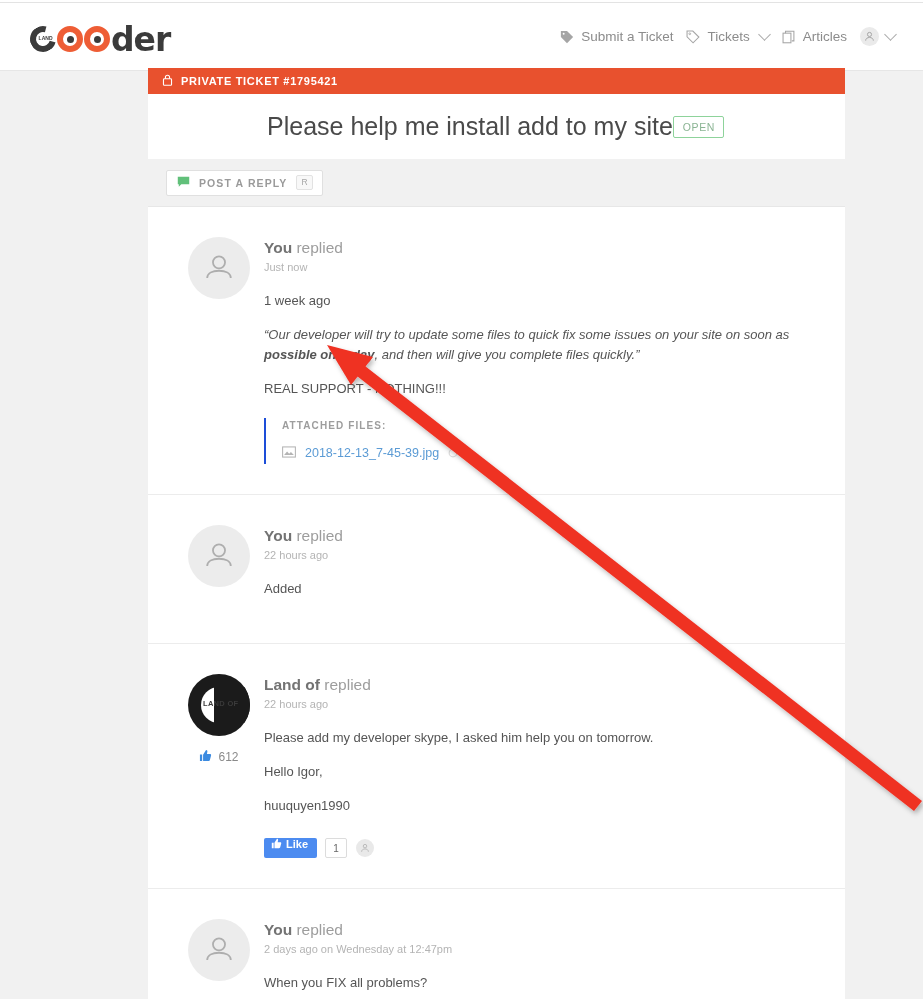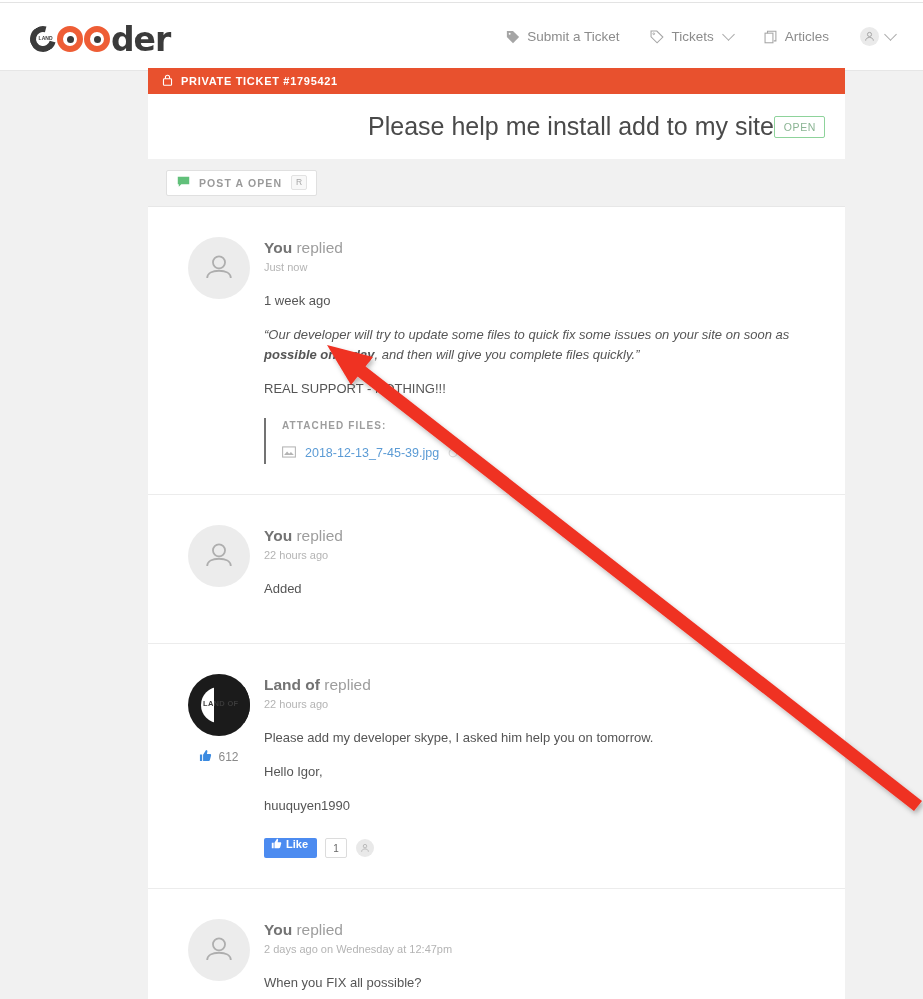--- a/index.html
+++ b/index.html
@@ -39,21 +39,21 @@
   }
   .logo-eye {
     width: 26px; height: 26px; border-radius: 50%;
     border: 6px solid #ee5d35; background: #fff;
     display: inline-flex; align-items: center; justify-content: center;
     margin-left: 1px;
   }
   .logo-pupil { width: 7px; height: 7px; border-radius: 50%; background: #3b3b3b; }
   .logo-der { margin-left: 1px; }
 
-  .nav { display: flex; align-items: center; gap: 31px; }
+  .nav { display: flex; align-items: center; gap: 13px; }
   .nav-item {
     display: flex; align-items: center; gap: 7px;
     color: #8c8c8c; font-size: 13.5px; cursor: pointer;
   }
   .nav-icon { display: inline-flex; align-items: center; }
   .chev { display:inline-block; width:9px; height:9px;
     border-right: 1.6px solid #a9a9a9; border-bottom: 1.6px solid #a9a9a9;
     transform: rotate(45deg); margin-left: 3px; margin-top:-4px; }
   .avatar-btn { display: flex; align-items: center; gap: 4px; }
   .avatar-circle {
@@ -67,21 +67,21 @@
     width: 697px;
   }
   .banner {
     background: #e8512e; color: #fff;
     height: 26px; display: flex; align-items: center;
     padding: 0 0 0 14px; gap: 8px;
     font-size: 11px; font-weight: bold; letter-spacing: 0.7px;
   }
   .ticket-head {
     background: #fff; height: 65px;
-    display: flex; align-items: center; justify-content: flex-end;
+    display: flex; align-items: center; justify-content: center;
     padding: 0 20px 0 18px;
   }
   .ticket-title { font-size: 25px; color: #4a4a4a; font-weight: normal; }
   .status-badge {
     border: 1px solid #8ed39b; color: #8ab493;
     font-size: 10.5px; letter-spacing: 0.6px;
     padding: 4px 8px 4px 9px; border-radius: 2px; background:#fff;
   }
   .toolbar {
     background: #f1f1f1; height: 48px;
@@ -132,21 +132,21 @@
 
   .reply-body { flex: 1; padding-top: 2px; }
   .reply-who { font-size: 15.5px; color: #9d9d9d; margin-bottom: 4px; }
   .reply-who b { color: #737373; font-weight: bold; }
   .reply-time { font-size: 11px; color: #b4b4b4; margin-bottom: 18px; }
   .reply-p { font-size: 13px; color: #555; line-height: 1.55; margin-bottom: 14px; }
   .reply-p.quote { font-style: italic; }
   .reply-p.quote b { font-weight: bold; font-style: italic; }
 
   .attach-wrap {
-    margin-top: 18px; border-left: 2px solid #737373; padding: 2px 0 2px 16px;
+    margin-top: 18px; border-left: 2px solid #1d4ed8; padding: 2px 0 2px 16px;
   }
   .attach-label {
     font-size: 10px; color: #9d9d9d; letter-spacing: 1.1px; font-weight: bold;
     margin-bottom: 13px;
   }
   .attach-row { display: flex; align-items: center; gap: 9px; }
   .attach-link { font-size: 12.5px; color: #5b9bd5; cursor: pointer; }
 
   .fb-row { display: flex; align-items: center; gap: 0; margin-top: 22px; }
   .fb-like {
@@ -249,21 +249,21 @@
       <span class="status-badge">OPEN</span>
     </div>
 
     <div class="toolbar">
       <div class="reply-btn">
         <span>
           <svg width="13" height="12" viewBox="0 0 14 13">
               <path d="M0.8 0.8h12.4v8.2H4.6L1.9 11.6V9H0.8V0.8z" fill="#61c07a"></path>
             </svg>
         </span>
-        <span class="reply-btn-label">POST A OPEN</span>
+        <span class="reply-btn-label">POST A REPLY</span>
         <span class="kbd">R</span>
       </div>
     </div>
 
     <div class="reply">
       <div class="reply-avatar-col">
         <div class="av">
           <svg width="34" height="34" viewBox="0 0 36 36">
               <circle cx="18" cy="12" r="6.4" fill="none" stroke="#aeaeae" stroke-width="1.9"></circle>
               <path d="M5.5 28.5c0-5.2 5.8-7.6 12.5-7.6s12.5 2.4 12.5 7.6" fill="none" stroke="#aeaeae" stroke-width="1.9"></path>
@@ -371,21 +371,21 @@
               <path d="M5.5 28.5c0-5.2 5.8-7.6 12.5-7.6s12.5 2.4 12.5 7.6" fill="none" stroke="#aeaeae" stroke-width="1.9"></path>
             </svg>
         </div>
       </div>
       <div class="reply-body">
         <div class="reply-who">
           <b>You</b>
           <span>replied</span>
         </div>
         <div class="reply-time">2 days ago on Wednesday at 12:47pm</div>
-        <p class="reply-p">When you FIX all possible?</p>
+        <p class="reply-p">When you FIX all problems?</p>
       </div>
     </div>
 
   </div>
 
   <svg class="arrow-layer" viewBox="0 0 923 999">
     <defs>
       <filter id="ashadow" x="-20%" y="-20%" width="150%" height="150%">
         <feDropShadow dx="2" dy="3" stdDeviation="2.5" flood-color="#000" flood-opacity="0.28"></feDropShadow>
       </filter>

